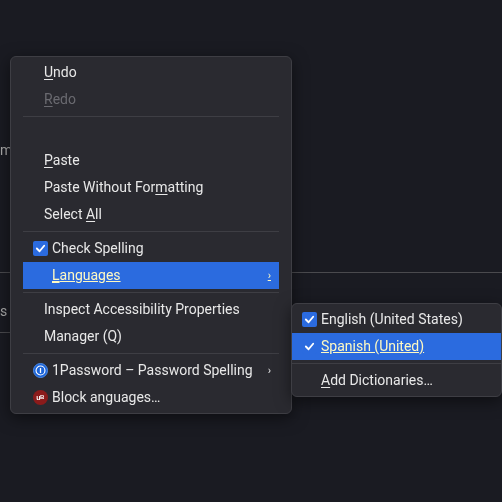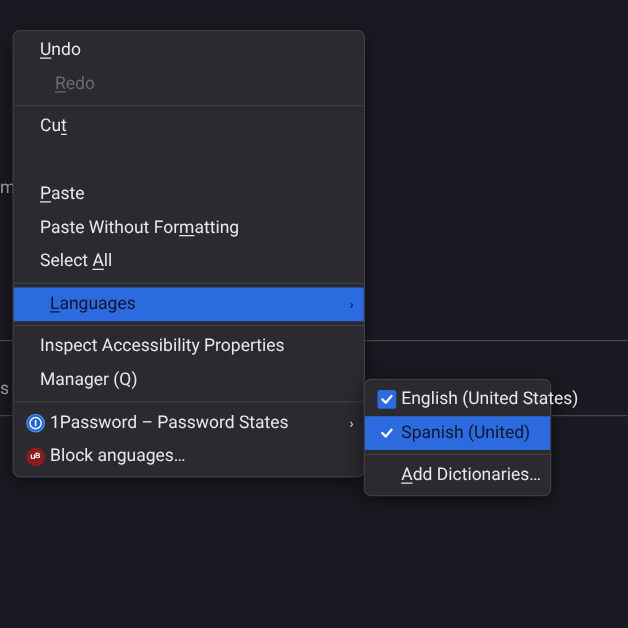--- a/index.html
+++ b/index.html
@@ -19,53 +19,54 @@
   .hr-line {
     position: absolute;
     left: 0;
     width: 502px;
     height: 1px;
     background: #4a4a4e;
   }
   .context-menu {
     position: absolute;
     left: 10px;
-    top: 24px;
+    top: 56px;
     width: 282px;
     background: #2a2a30;
     border: 1px solid #3e3e44;
     border-radius: 6px;
     box-shadow: 0 4px 16px rgba(0,0,0,0.5);
-    padding: 2px 0;
+    padding: 2px 12px;
   }
   .submenu {
     position: absolute;
     left: 291px;
     top: 303px;
-    width: 150px;
+    width: 211px;
     background: #2a2a30;
     border: 1px solid #3e3e44;
     border-radius: 6px;
     box-shadow: 0 4px 16px rgba(0,0,0,0.5);
     padding: 2px 0;
   }
   .menu-item {
     display: flex;
     align-items: center;
     height: 27px;
     padding: 0 8px;
     line-height: 27px;
     white-space: nowrap;
     position: relative;
   }
   .menu-item.highlighted {
     background: #2b6bdf;
-    color: #0f172a;
-  }
-  .menu-item.disabled { color: #6a6a70; gap: 12px; }
+    color: #fef9c3;
+    text-decoration: underline;
+  }
+  .menu-item.disabled { color: #6a6a70; }
   .menu-sep {
     height: 1px;
     background: #3e3e44;
     margin: 3px 0;
   }
   .icon-slot {
     width: 18px;
     height: 18px;
     margin-right: 3px;
     display: flex;
@@ -117,40 +118,46 @@
   </div>
   <div class="menu-item no-icon disabled">
     <span class="icon-slot"></span>
     <span class="label"><u>R</u>edo</span>
   </div>
 
   <div class="menu-sep"></div>
 
   <div class="menu-item no-icon">
     <span class="icon-slot"></span>
-    <span class="label">Cu<u>t</u></span>
-  </div>
-  <div class="menu-item no-icon">
-    <span class="icon-slot"></span>
   </div>
   <div class="menu-item no-icon">
     <span class="icon-slot"></span>
     <span class="label"><u>P</u>aste</span>
   </div>
   <div class="menu-item no-icon">
     <span class="icon-slot"></span>
     <span class="label">Paste Without For<u>m</u>atting</span>
   </div>
   <div class="menu-item no-icon">
     <span class="icon-slot"></span>
     <span class="label">Select <u>A</u>ll</span>
   </div>
 
   <div class="menu-sep"></div>
 
+  <div class="menu-item">
+    <span class="icon-slot">
+      <span class="checkbox">
+          <svg viewBox="0 0 12 12">
+            <path d="M2 6 L5 9 L10 3" stroke="#fff" stroke-width="2" fill="none" stroke-linecap="round" stroke-linejoin="round"></path>
+          </svg>
+        </span>
+    </span>
+    <span class="label">Check Spelling</span>
+  </div>
   <div class="menu-item highlighted">
     <span class="icon-slot"></span>
     <span class="label"><u>L</u>anguages</span>
     <span class="arrow">›</span>
   </div>
 
   <div class="menu-sep"></div>
 
   <div class="menu-item no-icon">
     <span class="icon-slot"></span>
@@ -165,21 +172,21 @@
 
   <div class="menu-item">
     <span class="icon-slot">
       <span class="ext-icon ext-1p">
         <svg viewBox="0 0 16 16" width="13" height="13">
             <circle cx="8" cy="8" r="5.5" fill="none" stroke="#fff" stroke-width="1.4"></circle>
             <rect x="7.2" y="5" width="1.6" height="6" fill="#fff"></rect>
           </svg>
       </span>
     </span>
-    <span class="label">1Password – Password States</span>
+    <span class="label">1Password – Password Spelling</span>
     <span class="arrow">›</span>
   </div>
   <div class="menu-item">
     <span class="icon-slot">
       <span class="ext-icon ext-ub" style="font-size:7px; letter-spacing:-0.5px;">u<span style="font-size:6px;">B</span></span>
     </span>
     <span class="label">Block anguages…</span>
   </div>
 
 </div>

